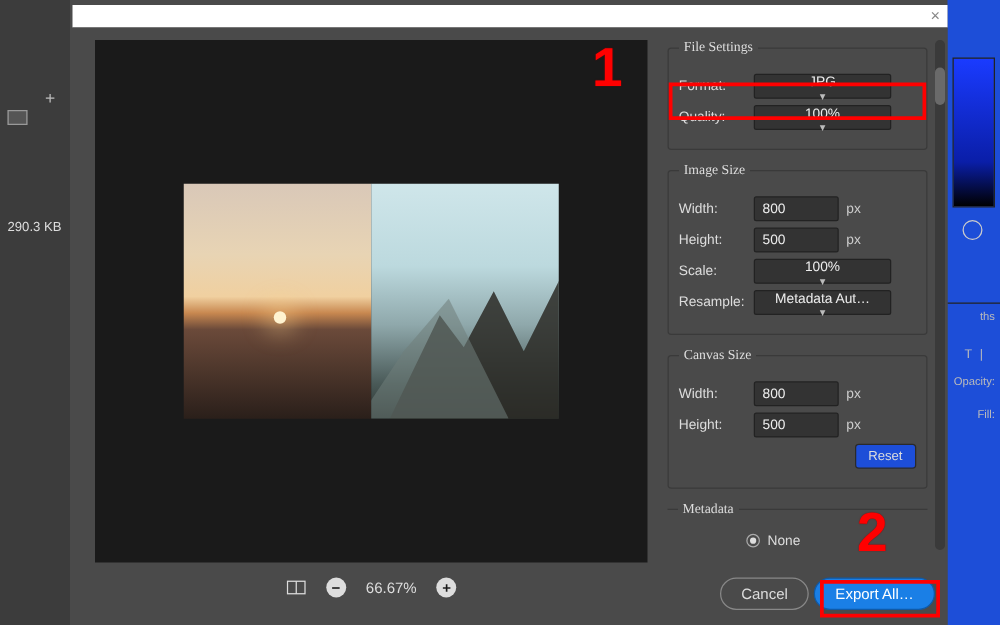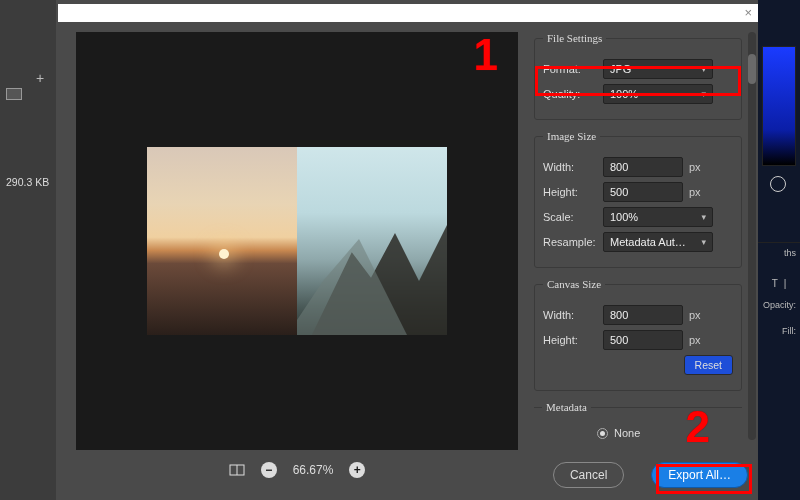--- a/index.html
+++ b/index.html
@@ -1,19 +1,19 @@
 <!DOCTYPE html>
 <html><head>
 <meta charset="utf-8">
 <style>
   * { box-sizing: border-box; margin: 0; padding: 0; font-family: -apple-system, "Segoe UI", Arial, sans-serif; }
   body { width: 800px; height: 500px; overflow: hidden; background: #4a4a4a; position: relative; }
 
   
-  .bg-right { position: absolute; right: 0; top: 0; width: 42px; height: 100%; background: #0f172a; }
+  .bg-right { position: absolute; right: 0; top: 0; width: 42px; height: 100%; background: #1d4ed8; }
   .bg-swatch { position: absolute; right: 4px; top: 46px; width: 34px; height: 120px; background: linear-gradient(180deg,#1a3bff 0%, #0a1ea8 70%, #000 100%); border: 1px solid #222; }
   .bg-circle { position:absolute; right:14px; top:176px; width:16px; height:16px; border:1.5px solid #ccc; border-radius:50%; }
   .bg-sep { position:absolute; right:0; width:42px; height:1px; background:#222; }
   .bg-lbl { position:absolute; right:4px; font-size:9px; color:#bbb; }
 
   
   .bg-left { position:absolute; left:0; top:0; width:56px; height:100%; background:#3c3c3c; }
   .bg-left .thumb { position:absolute; left:6px; top:88px; width:16px; height:12px; border:1px solid #999; background:#555; }
   .bg-left .plus { position:absolute; left:36px; top:70px; color:#bbb; font-size:14px; }
   .bg-left .size { position:absolute; left:6px; top:156px; color:#ddd; font-size:10.5px;margin-top:20px; }
@@ -41,41 +41,41 @@
   
   .settings { position:absolute; right:0; top:0; width:232px; bottom:50px; padding:10px 16px 10px 8px; overflow:hidden; }
   .scroll { position:absolute; right:2px; top:10px; width:8px; bottom:10px; background:#3a3a3a; border-radius:4px; }
   .scroll .thumb { position:absolute; right:0; top:22px; width:8px; height:30px; background:#6a6a6a; border-radius:4px; }
 
   fieldset { border:1px solid #3a3a3a; border-radius:3px; margin-bottom:10px; padding:10px 8px 10px 8px; position:relative; }
   legend { color:#ddd; font-size:11px; padding:0 4px;font-family:Liberation Serif, serif; }
   .row { display:flex; align-items:center; gap:6px; margin:5px 0; }
   .row label { color:#ddd; font-size:11px; width:54px; }
   .row .unit { color:#ccc; font-size:11px; width:18px; }
-  .sel, .inp { background:#333; border:1px solid #222; color:#eee; font-size:11px; height:20px; padding:0 6px; border-radius:2px; }
+  .sel, .inp { background:#333; border:1px solid #222; color:#eee; font-size:11px; height:20px; padding:0 6px; border-radius:2px;flex-direction:column; }
   .sel { width:110px; display:flex; align-items:center; justify-content:space-between; }
   .sel .chev { font-size:9px; color:#bbb; }
-  .inp { width:80px; }
+  .inp { width:68px; }
   .btn-reset { margin-left:auto; background:#1d4ed8; border:1px solid #2a2a2a; color:#ddd; font-size:10.5px; height:20px; padding:0 10px; border-radius:3px; }
 
-  .radio-row { display:flex; align-items:center; gap:6px; margin:4px 0 4px 8px; color:#ddd; font-size:11px;padding-left:47px; }
+  .radio-row { display:flex; align-items:flex-start; gap:6px; margin:4px 0 4px 8px; color:#ddd; font-size:11px;padding-left:47px; }
   .radio { width:11px; height:11px; border:1px solid #aaa; border-radius:50%; display:inline-flex; align-items:center; justify-content:center; }
   .radio.on::after{ content:""; width:5px; height:5px; background:#ddd; border-radius:50%; }
 
   
   .red-frame { position:absolute; border:3px solid #ff0000; pointer-events:none; }
   #rf1 { left:0; top:22px; width:206px; height:30px; }
 
   
   .callout { position:absolute; color:#ff0000; font-weight:900; font-size:44px; font-family: Arial, sans-serif; text-shadow: 0 0 1px #800; }
   #c1 { right:260px; top:8px; }
   #c2 { right:48px; bottom:48px; }
 
   
-  .footer { position:absolute; right:10px; bottom:8px; height:34px; display:flex; align-items:center; gap:27px; }
+  .footer { position:absolute; right:10px; bottom:8px; height:34px; display:flex; align-items:center; gap:4px; }
   .btn { height:26px; border-radius:13px; padding:0 16px; font-size:12px; display:inline-flex; align-items:center; justify-content:center; cursor:pointer; }
   .btn-cancel { background:transparent; border:1px solid #888; color:#ddd; }
   .btn-export { background:#1a7fe6; border:1px solid #0f5aa8; color:#fff; }
   .red-frame-export { position:absolute; border:3px solid #ff0000; pointer-events:none; right:6px; bottom:6px; width:96px; height:30px; }
 
   .tiny-icons { position:absolute; right:4px; top:278px; width:34px; color:#bbb; font-size:10px; display:flex; gap:6px; justify-content:center; }
 </style>
 </head>
 <body>
 

